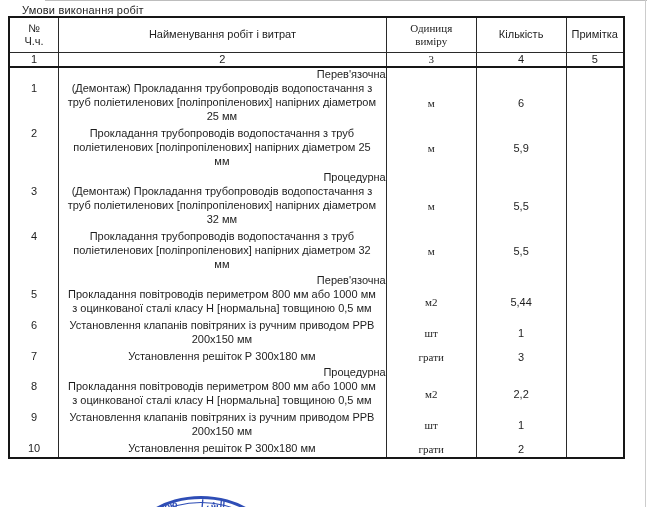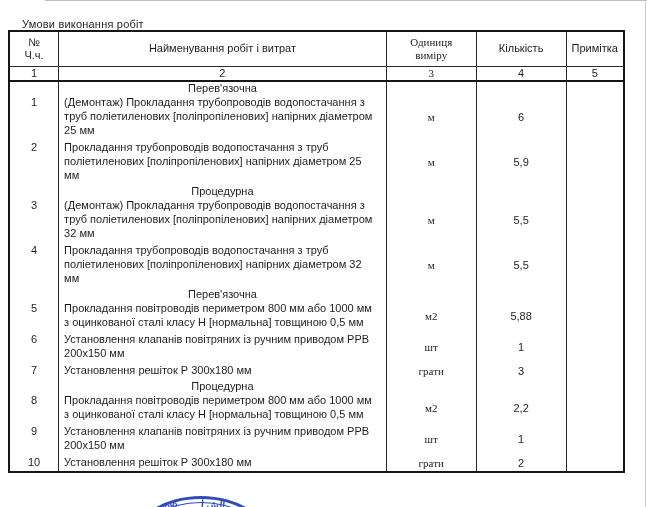--- a/index.html
+++ b/index.html
@@ -5,21 +5,21 @@
   * { box-sizing: border-box; }
   html, body { margin: 0; padding: 0; }
   body {
     width: 647px; height: 507px;
     background: #ffffff;
     font-family: "Liberation Sans", sans-serif;
     color: #1e1e1e;
     position: relative;
     overflow: hidden;
   }
-  .title-top { font-size: 11px; margin: 18px 0 0 22px; letter-spacing: .2px; }
+  .title-top { font-size: 11px; margin: 4px 0 0 22px; letter-spacing: .2px; }
   .title-sub { font-size: 11px; margin: 16px 0 4px 22px; letter-spacing: .2px; }
 
   table.doc-table {
     border-collapse: collapse;
     table-layout: fixed;
     width: 617px;
     margin-left: 8px;
     font-size: 11px;
   }
   table.doc-table { border: 2px solid #161616; }
@@ -48,27 +48,27 @@
   }
 
   .c-num   { width: 48px; }
   .c-name  { width: 317px; }
   .c-unit  { width: 87px; font-family: Liberation Serif, serif; }
   .c-qty   { width: 87px; }
   .c-note  { width: 56px; }
 
   tbody td { line-height: 14px; }
   tr.item-row td.c-num  { text-align: center; vertical-align: top; padding-top: 1px; }
-  tr.item-row td.c-name { text-align: left; vertical-align: top; padding: 1px 6px 2px 5px; }
+  tr.item-row td.c-name { text-align: center; vertical-align: top; padding: 1px 6px 2px 5px; }
   tr.item-row td.c-unit { text-align: center; vertical-align: middle; }
   tr.item-row td.c-qty  { text-align: center; vertical-align: middle; }
   tr.item-row td.c-note { vertical-align: middle; }
 
   tr.group-row td { height: 13px; }
-  tr.group-row td.c-name { text-align: center; vertical-align: middle; line-height: 12px; margin-left: 16px; }
+  tr.group-row td.c-name { text-align: right; vertical-align: middle; line-height: 12px; margin-left: 16px; }
 
   
   .stamp {
     position: absolute;
     left: 132px; top: 496px;
     width: 138px; height: 92px;
     border: 3px solid #2e4db6;
     border-radius: 50%;
   }
   .stamp::after {
@@ -179,21 +179,21 @@
     <td class="c-name group-label">Перев'язочна</td>
     <td class="c-unit"></td>
     <td class="c-qty"></td>
     <td class="c-note"></td>
   </tr>
 
   <tr class="item-row">
     <td class="c-num">5</td>
     <td class="c-name">Прокладання повітроводів периметром 800 мм або 1000 мм з оцинкованої сталі класу Н [нормальна] товщиною 0,5 мм</td>
     <td class="c-unit">м2</td>
-    <td class="c-qty">5,88</td>
+    <td class="c-qty">5,44</td>
     <td class="c-note"></td>
   </tr>
 
   <tr class="item-row">
     <td class="c-num">6</td>
     <td class="c-name">Установлення клапанів повітряних із ручним приводом РРВ 200х150 мм</td>
     <td class="c-unit">шт</td>
     <td class="c-qty">1</td>
     <td class="c-note"></td>
   </tr>

